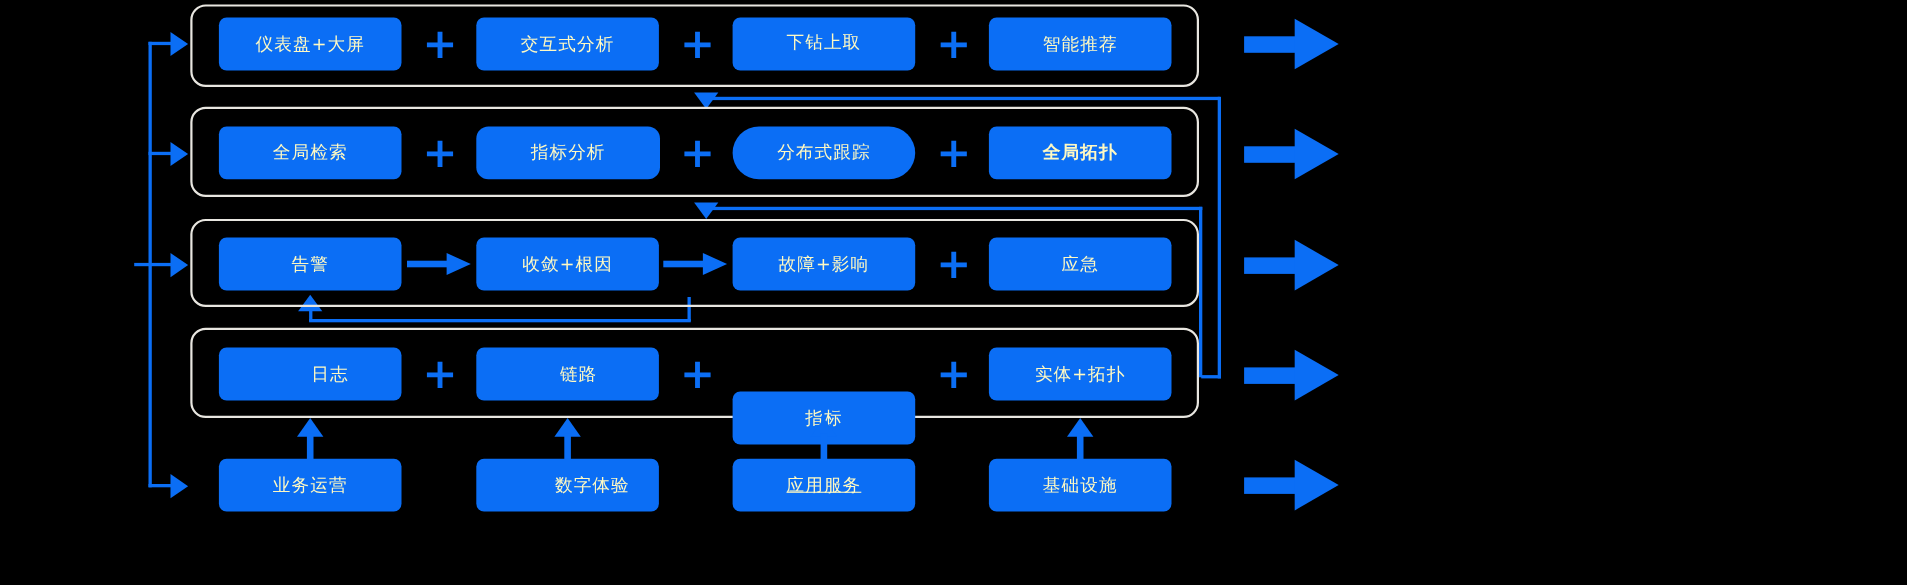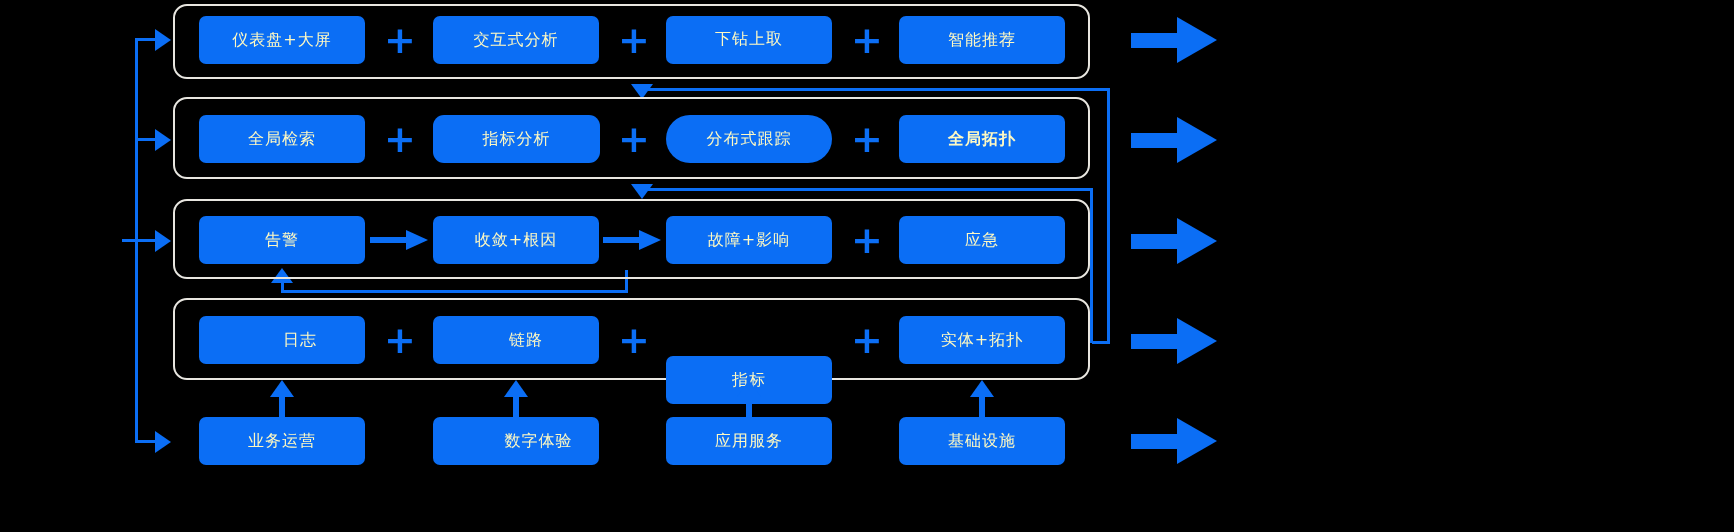--- a/index.html
+++ b/index.html
@@ -287,21 +287,21 @@
     <div class="head"></div>
     <div class="shaft"></div>
   </div>
   <div class="feed-arrow" style="left:970px; top:380px;">
     <div class="head"></div>
     <div class="shaft"></div>
   </div>
 
   <div class="cap-box" style="left:199px; top:417px; width:166px; height:48px;">业务运营</div>
   <div class="cap-box" style="left:433px; top:417px; width:166px; height:48px;padding-left:45px;">数字体验</div>
-  <div class="cap-box" style="left:666px; top:417px; width:166px; height:48px;">应用服务</div>
+  <div class="cap-box" style="left:666px; top:417px; width:166px; height:48px;text-decoration:underline;">应用服务</div>
   <div class="cap-box" style="left:899px; top:417px; width:166px; height:48px;">基础设施</div>
 
   <div class="out-arrow" style="left:1131px; top:418px;">
     <div class="shaft"></div>
     <div class="head"></div>
   </div>
 
 </div>
 
 </body></html>

